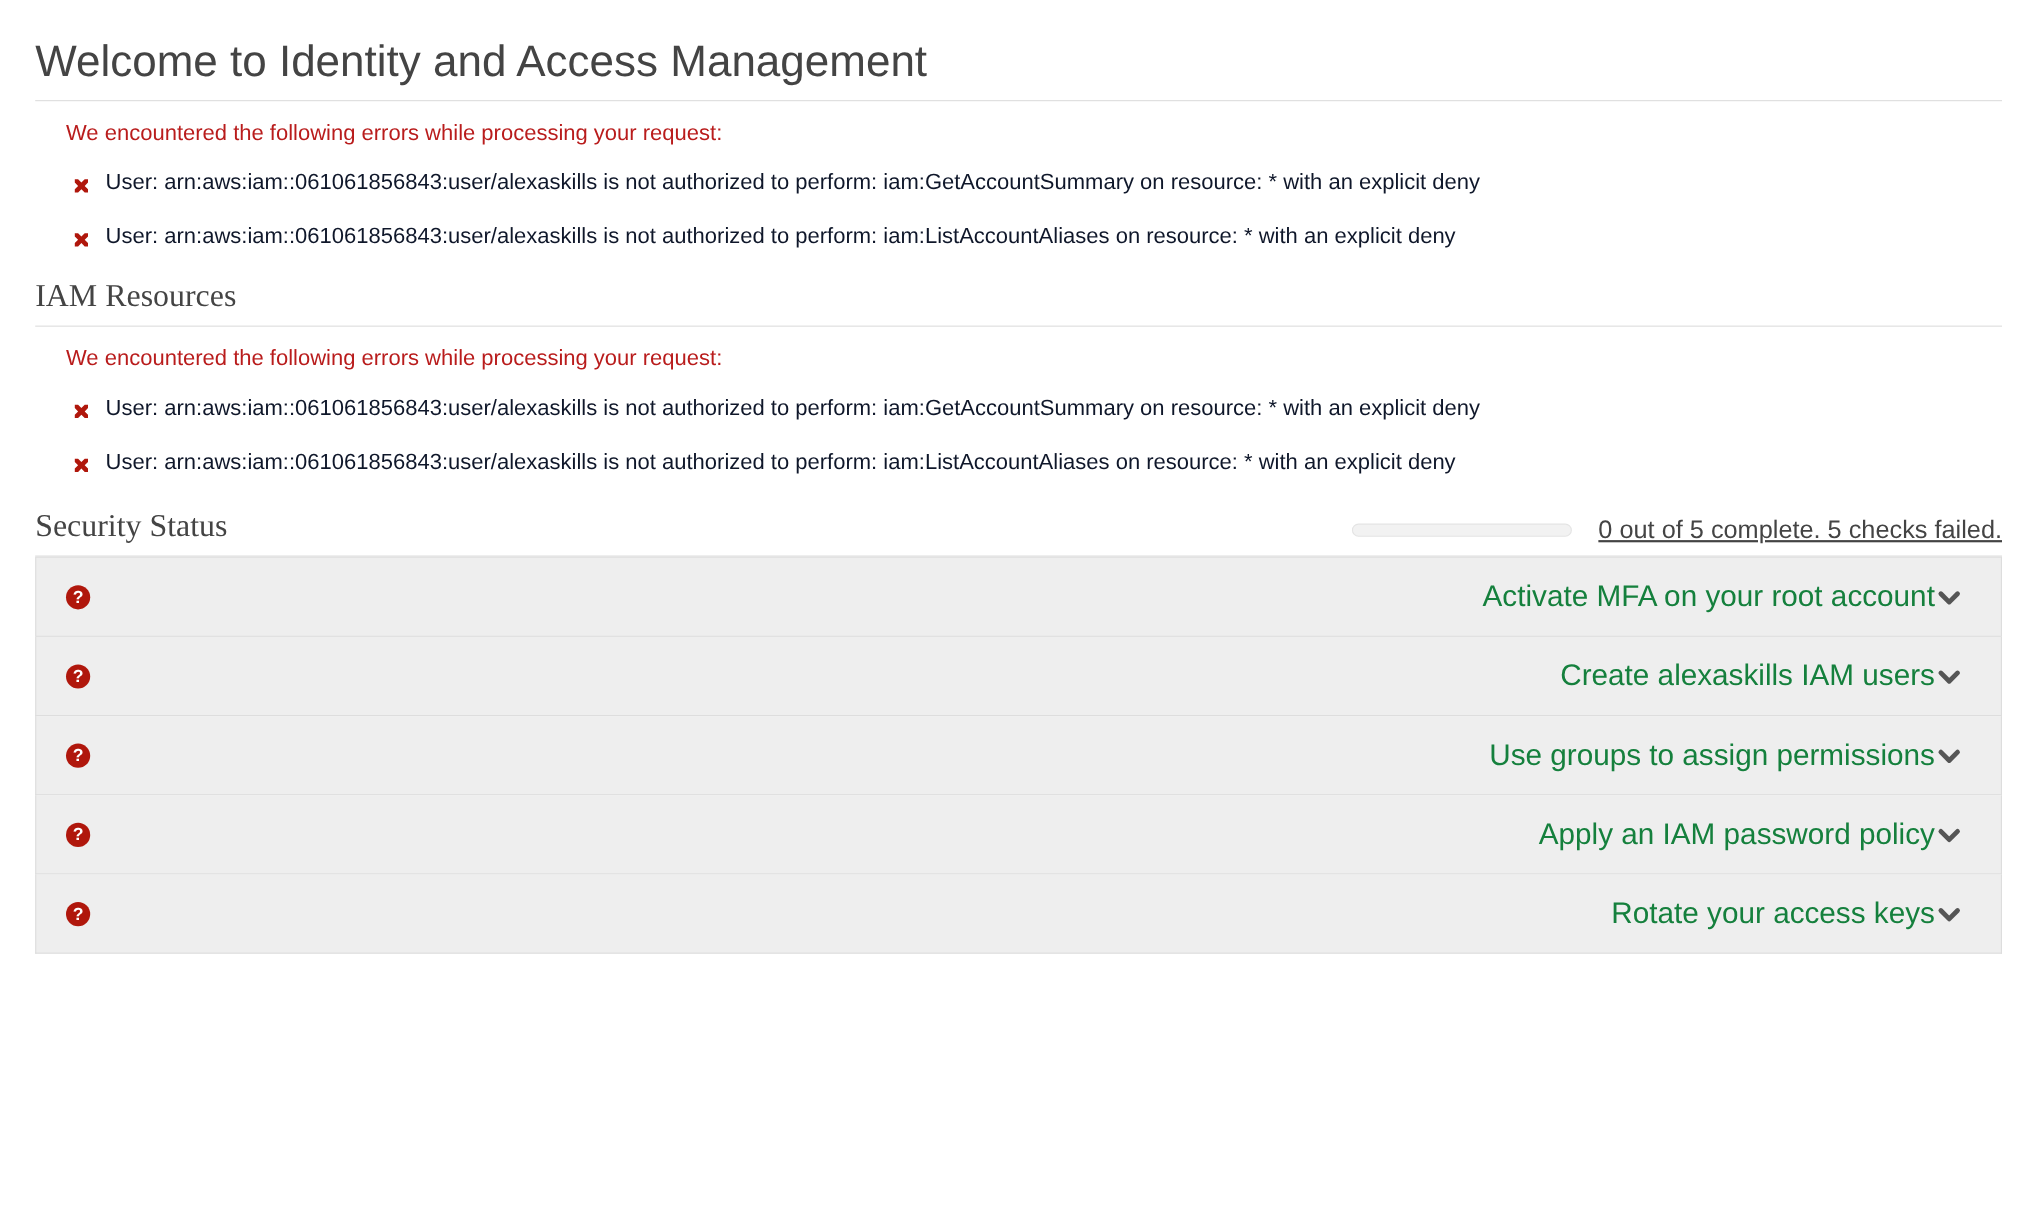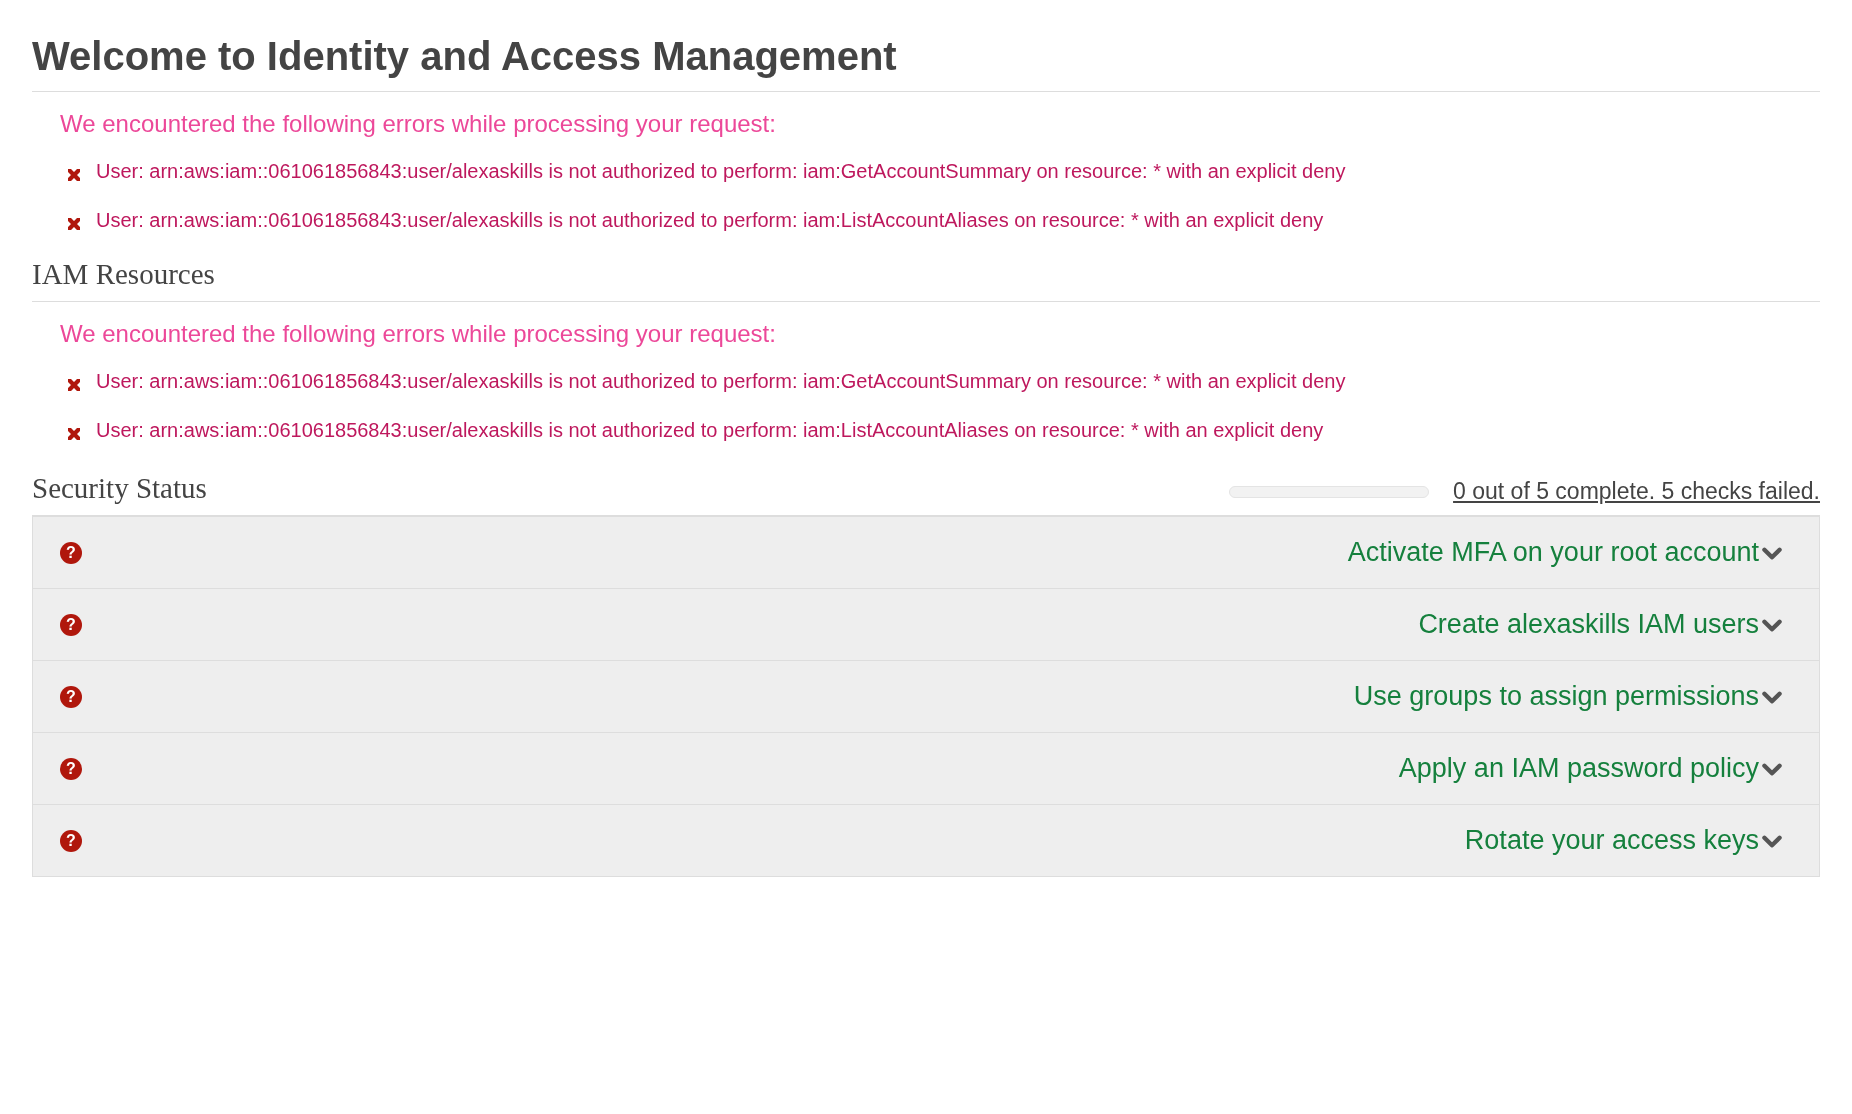--- a/index.html
+++ b/index.html
@@ -8,47 +8,47 @@
       background:#fff;
       color:#444;
       width:1852px;
       height:1114px;
       padding:20px 32px;
       font-size:20px;
     }
 
     h1.page-title {
       font-size:40px;
-      font-weight:700;
+      font-weight:400;
       color:#444;
       margin:14px 0 12px;
     }
     h2.section-title {
       font-size:29px;
       font-weight:400;
       color:#444;
       margin:18px 0 4px;
       font-family:Liberation Serif, serif;
     }
     hr.rule { border:0; border-top:1px solid #ddd; margin:10px 0 18px; }
 
     
     .error-panel {
       margin:0 0 22px 28px;
     }
     .error-intro {
-      color:#ec4899;
-      font-size:24px;
+      color:#b91c1c;
+      font-size:20px;
       margin-bottom:22px;
     }
     .error-line {
       display:flex;
-      align-items:flex-end;
+      align-items:center;
       gap:14px;
-      color:#be185d;
+      color:#0f172a;
       font-size:20px;
       margin-bottom:26px;
       padding-left:6px;
     }
     .error-line .x-icon {
       flex:0 0 auto;
       margin-top:4px;
     }
 
     

